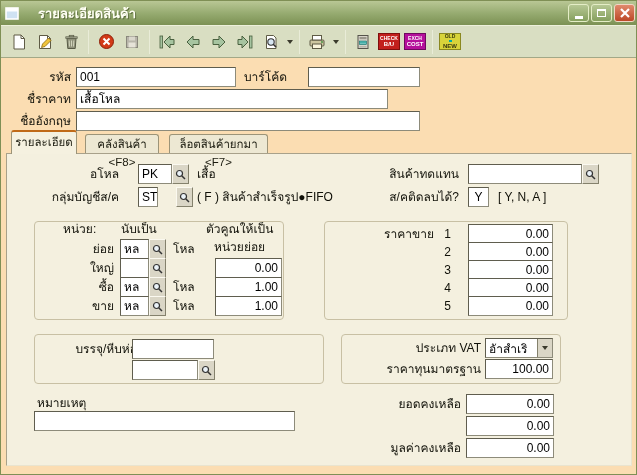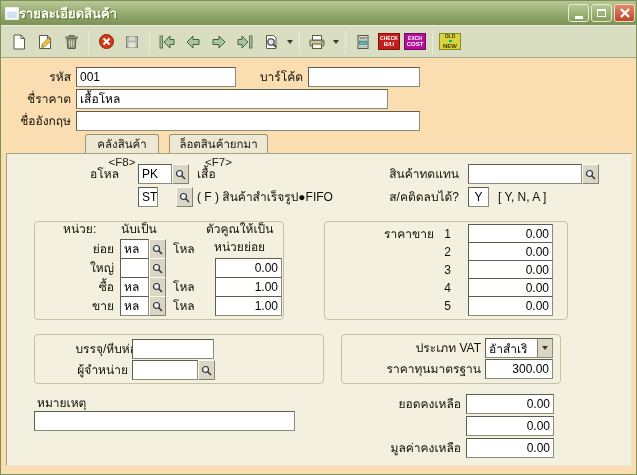--- a/index.html
+++ b/index.html
@@ -8,21 +8,21 @@
     position:relative;width:637px;height:475px;overflow:hidden;
     font-family:"Liberation Sans","DejaVu Sans",sans-serif;
     background:#FBDDB2;border:1px solid #7F8F55;
   }
   
   .titlebar{
     position:absolute;left:0;top:0;width:637px;height:24px;
     background:linear-gradient(180deg,#B9C795 0%,#94A96E 55%,#7C9154 100%);
     display:flex;align-items:center;padding:0 4px;
   }
-  .title-text{color:#FFFFF4;font-size:13px;font-weight:bold;margin-left:0;
+  .title-text{color:#FFFFF4;font-size:13px;font-weight:bold;margin-left:19px;
     text-shadow:1px 1px 0 #5c6e3c;}
   .win-btns{position:absolute;right:3px;top:3px;display:flex;gap:2px;}
   .wbtn{width:21px;height:18px;border-radius:3px;display:flex;align-items:center;justify-content:center;}
   .wbtn.olive{background:linear-gradient(#B6C794,#86A05E);border:1px solid #E4EDC6;}
   .wbtn.red{background:linear-gradient(#E08A6C,#BC4827);border:1px solid #F0D6C4;}
   .glyph-min{width:8px;height:3px;background:#fff;margin-top:8px;}
   .glyph-max{width:9px;height:8px;border:1px solid #fff;border-top:2px solid #fff;}
   .win-ico{width:14px;height:13px;flex:0 0 auto;}
   
   .toolbar{
@@ -206,43 +206,45 @@
       <span class="badge yel">
         <span class="t">OLD</span>
         <span class="dot"></span>
         <span class="b">NEW</span>
       </span>
     </div>
   </div>
 
   <div class="lbl" style="left:8px;top:66px;width:62px">รหัส</div>
   <div class="field" style="left:75px;top:66px;width:160px">001</div>
-  <div class="lbl" style="left:238px;top:66px;width:64px">บาร์โค้ด</div>
+  <div class="lbl" style="left:222px;top:66px;width:64px">บาร์โค้ด</div>
   <div class="field" style="left:307px;top:66px;width:112px"></div>
 
-  <div class="lbl" style="left:8px;top:88px;width:62px">ชื่ราคาต</div>
+  <div class="lbl" style="left:8px;top:88px;width:62px">ชื่ราคาท</div>
   <div class="field" style="left:75px;top:88px;width:312px">เสื้อโหล</div>
 
   <div class="lbl" style="left:2px;top:110px;width:68px">ชื่ออังกฤษ</div>
   <div class="field" style="left:75px;top:110px;width:344px"></div>
 
   <div class="panel"></div>
+  <div class="tab active" style="left:10px;width:66px">รายละเอียด</div>
   <div class="tab" style="left:84px;width:74px">คลังสินค้า &lt;F8&gt;</div>
   <div class="tab" style="left:168px;width:99px">ล็อตสินค้ายกมา &lt;F7&gt;</div>
 
   <div class="lbl" style="left:28px;top:163px;width:90px">อโหล</div>
   <div class="field" style="left:137px;top:163px;width:34px">PK</div>
   <div class="lookup" style="left:171px;top:163px">
     <svg width="11" height="11" viewBox="0 0 11 11">
       <circle cx="4.5" cy="4.5" r="3" fill="#EAF2F8" stroke="#333" stroke-width="1.2"></circle>
       <line x1="7" y1="7" x2="10" y2="10" stroke="#333" stroke-width="1.5"></line>
     </svg>
   </div>
   <div class="llbl" style="left:196px;top:163px">เสื้อ</div>
 
+  <div class="lbl" style="left:28px;top:186px;width:90px">กลุ่มบัญชีส/ค</div>
   <div class="field" style="left:137px;top:186px;width:20px">ST01</div>
   <div class="lookup" style="left:175px;top:186px">
     <svg width="11" height="11" viewBox="0 0 11 11">
       <circle cx="4.5" cy="4.5" r="3" fill="#EAF2F8" stroke="#333" stroke-width="1.2"></circle>
       <line x1="7" y1="7" x2="10" y2="10" stroke="#333" stroke-width="1.5"></line>
     </svg>
   </div>
   <div class="llbl" style="left:196px;top:186px">( F ) สินค้าสำเร็จรูป●FIFO</div>
 
   <div class="lbl" style="left:340px;top:163px;width:118px">สินค้าทดแทน</div>
@@ -315,39 +317,38 @@
   <div class="lbl" style="left:436px;top:259px;width:14px">3</div>
   <div class="field num" style="left:467px;top:259px;width:85px">0.00</div>
   <div class="lbl" style="left:436px;top:277px;width:14px">4</div>
   <div class="field num" style="left:467px;top:277px;width:85px">0.00</div>
   <div class="lbl" style="left:436px;top:295px;width:14px">5</div>
   <div class="field num" style="left:467px;top:295px;width:85px">0.00</div>
 
   <div class="groupbox" style="left:33px;top:333px;width:290px;height:50px"></div>
   <div class="lbl" style="left:49px;top:338px;width:87px">บรรจุ/หีบห่อ</div>
   <div class="field" style="left:131px;top:338px;width:82px"></div>
-  <div class="lbl" style="left:40px;top:359px;width:87px">ผู้จำหน่าย</div>
   <div class="field" style="left:131px;top:359px;width:66px"></div>
   <div class="lookup" style="left:197px;top:359px">
     <svg width="11" height="11" viewBox="0 0 11 11">
       <circle cx="4.5" cy="4.5" r="3" fill="#EAF2F8" stroke="#333" stroke-width="1.2"></circle>
       <line x1="7" y1="7" x2="10" y2="10" stroke="#333" stroke-width="1.5"></line>
     </svg>
   </div>
 
   <div class="groupbox" style="left:340px;top:333px;width:220px;height:50px"></div>
   <div class="lbl" style="left:360px;top:337px;width:120px">ประเภท VAT</div>
   <div class="combo" style="left:484px;top:337px;width:68px">
     <span class="cv">อัาสำเริ</span>
     <span class="cb">
         <span class="tri"></span>
       </span>
   </div>
   <div class="lbl" style="left:340px;top:358px;width:140px">ราคาทุนมาตรฐาน</div>
-  <div class="field num" style="left:484px;top:358px;width:68px">300.00</div>
+  <div class="field num" style="left:484px;top:358px;width:68px">100.00</div>
 
   <div class="llbl" style="left:36px;top:392px">หมายเหตุ</div>
   <div class="field" style="left:33px;top:410px;width:261px"></div>
 
   <div class="lbl" style="left:340px;top:393px;width:120px">ยอดคงเหลือ</div>
   <div class="field num" style="left:465px;top:393px;width:88px">0.00</div>
   <div class="field num" style="left:465px;top:415px;width:88px">0.00</div>
   <div class="lbl" style="left:340px;top:437px;width:120px">มูลค่าคงเหลือ</div>
   <div class="field num" style="left:465px;top:437px;width:88px">0.00</div>
 

